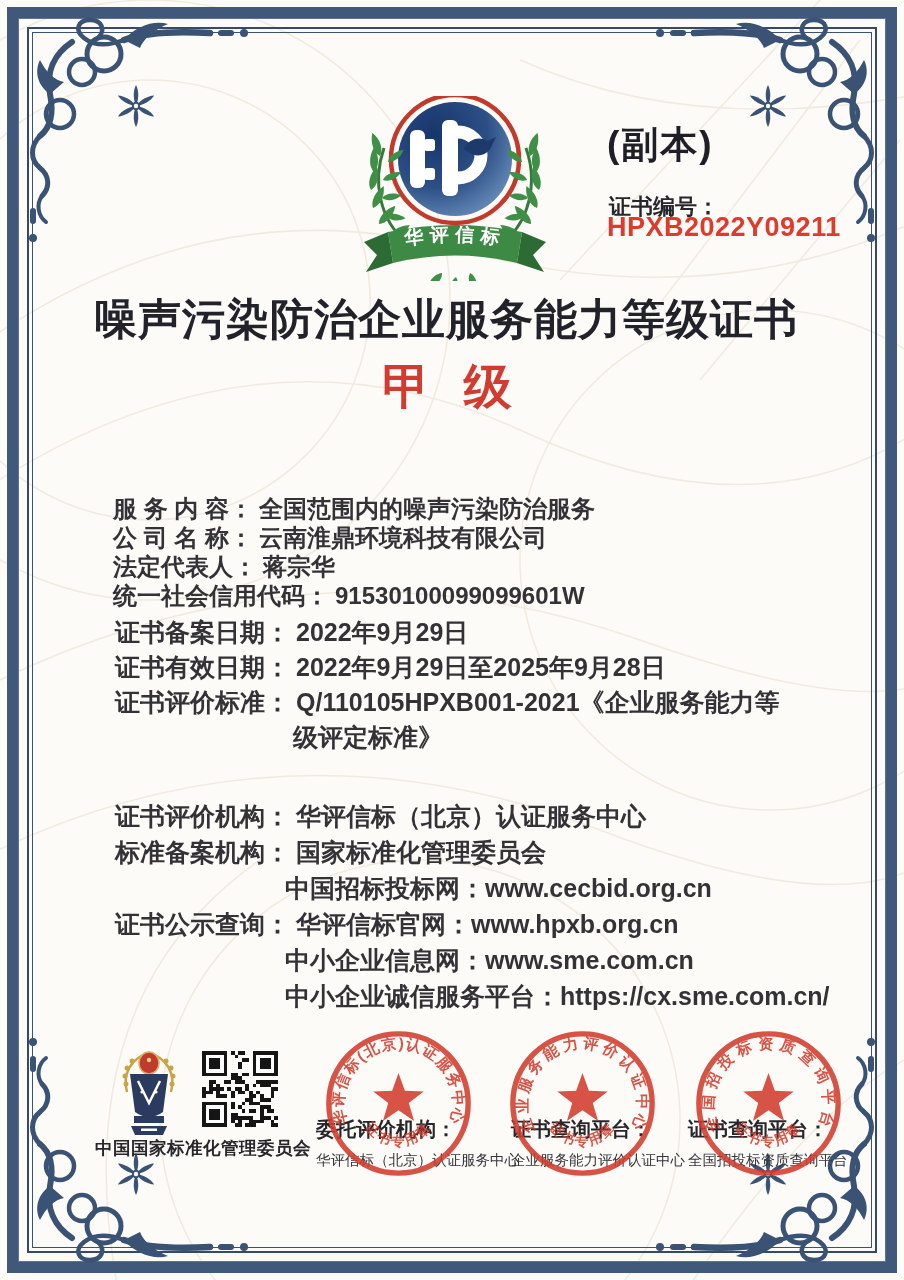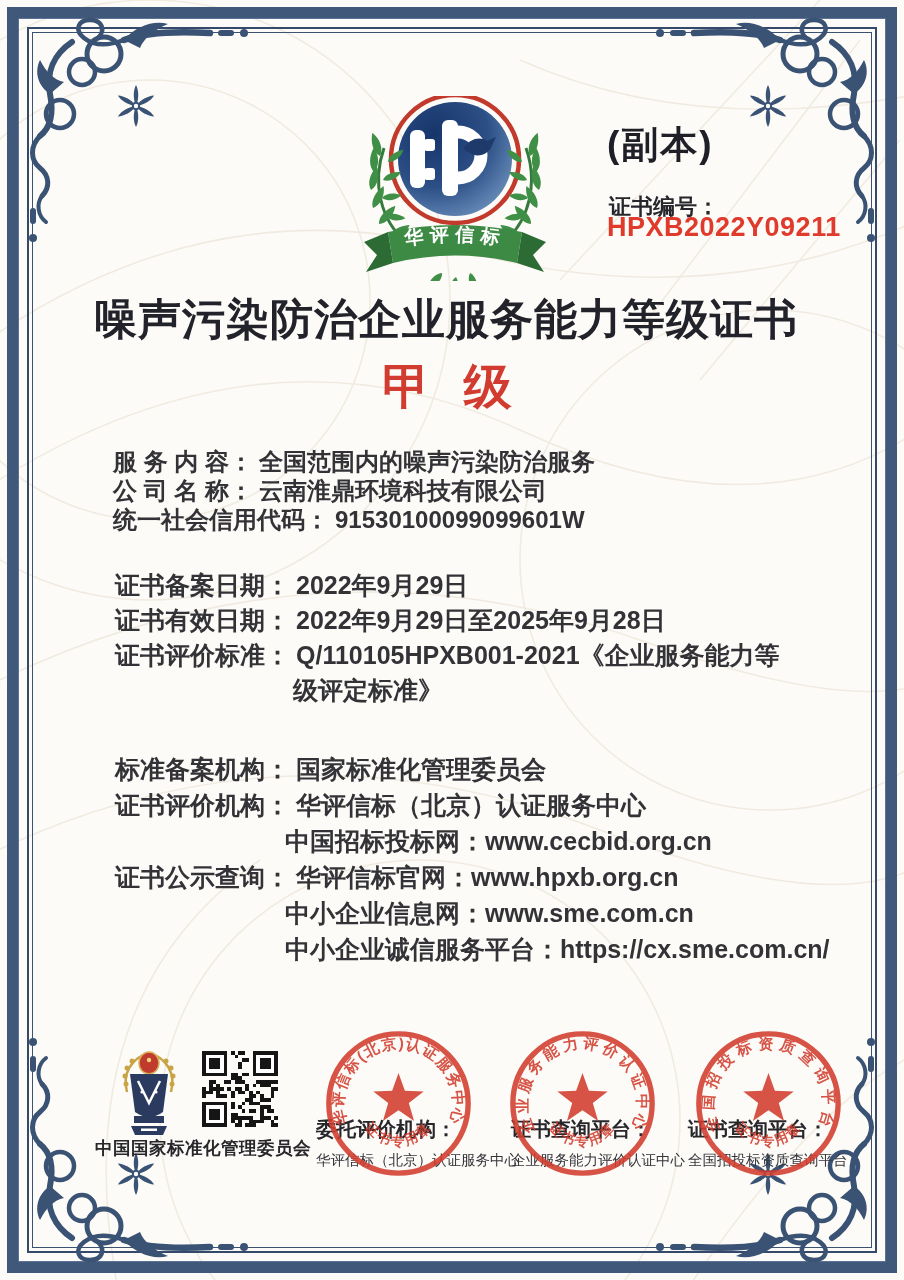--- a/index.html
+++ b/index.html
@@ -18,21 +18,21 @@
   
   .content{position:absolute;inset:0;z-index:4;}
   .abs{position:absolute;}
   .copy{left:607px;top:120px;font-size:37px;font-weight:bold;color:#1f1f27;letter-spacing:2px;}
   .numlabel{left:609px;top:192px;font-size:22px;font-weight:bold;color:#26262c;}
   .certnum{left:607px;top:212px;font-size:27px;font-weight:bold;color:#e03a2c;letter-spacing:.5px;}
   .title{left:0;right:12px;top:291px;text-align:center;font-size:43px;font-weight:900;
          color:#22222a;letter-spacing:1px;}
   .grade{left:0;right:0;top:355px;text-align:center;font-size:48px;font-weight:900;
          color:#d23b30;letter-spacing:10px;}
-  .block{line-height:29px;font-size:24px;font-weight:600;color:#323237;}
+  .block{line-height:29px;font-size:24px;font-weight:600;color:#323237;margin-top:47px;}
   .block .row{white-space:nowrap;}
   .info-block{left:113px;top:447px;}
   .date-block{left:115px;top:568px;line-height:35px;font-size:25px;}
   .org-block{left:115px;top:751px;line-height:36px;font-size:25px;}
   .lbl{margin-right:6px;}
   .wrap-line{padding-left:178px;}
   .cont{padding-left:170px;}
   
   .emblem{left:117px;top:1048px;}
   .qr{left:202px;top:1051px;width:76px;height:76px;}
@@ -170,33 +170,34 @@
     <div class="abs copy">(副本)</div>
     <div class="abs numlabel">证书编号：</div>
     <div class="abs certnum">HPXB2022Y09211</div>
 
     <div class="abs title">噪声污染防治企业服务能力等级证书</div>
     <div class="abs grade">甲 级</div>
 
     <div class="abs block info-block">
       <div class="row"><span class="lbl">服 务 内 容：</span><span>全国范围内的噪声污染防治服务</span></div>
       <div class="row"><span class="lbl">公 司 名 称：</span><span>云南淮鼎环境科技有限公司</span></div>
+      <div class="row"><span class="lbl">法定代表人：</span><span>蒋宗华</span></div>
       <div class="row"><span class="lbl">统一社会信用代码：</span><span>91530100099099601W</span></div>
     </div>
 
     <div class="abs block date-block">
       <div class="row"><span class="lbl">证书备案日期：</span><span>2022年9月29日</span></div>
       <div class="row"><span class="lbl">证书有效日期：</span><span>2022年9月29日至2025年9月28日</span></div>
       <div class="row"><span class="lbl">证书评价标准：</span><span>Q/110105HPXB001-2021《企业服务能力等</span></div>
       <div class="row wrap-line">级评定标准》</div>
     </div>
 
     <div class="abs block org-block">
+      <div class="row"><span class="lbl">证书评价机构：</span><span>华评信标（北京）认证服务中心</span></div>
       <div class="row"><span class="lbl">标准备案机构：</span><span>国家标准化管理委员会</span></div>
-      <div class="row"><span class="lbl">证书评价机构：</span><span>华评信标（北京）认证服务中心</span></div>
       <div class="row cont">中国招标投标网：www.cecbid.org.cn</div>
       <div class="row"><span class="lbl">证书公示查询：</span><span>华评信标官网：www.hpxb.org.cn</span></div>
       <div class="row cont">中小企业信息网：www.sme.com.cn</div>
       <div class="row cont">中小企业诚信服务平台：https://cx.sme.com.cn/</div>
     </div>
 
     <svg class="abs emblem" width="64" height="92" viewBox="0 0 64 92">
       <path d="M10,44 C5,26 14,10 32,5" fill="none" stroke="#c8a445" stroke-width="2.5"></path>
       <path d="M54,44 C59,26 50,10 32,5" fill="none" stroke="#c8a445" stroke-width="2.5"></path>
       <g fill="#c8a445">

